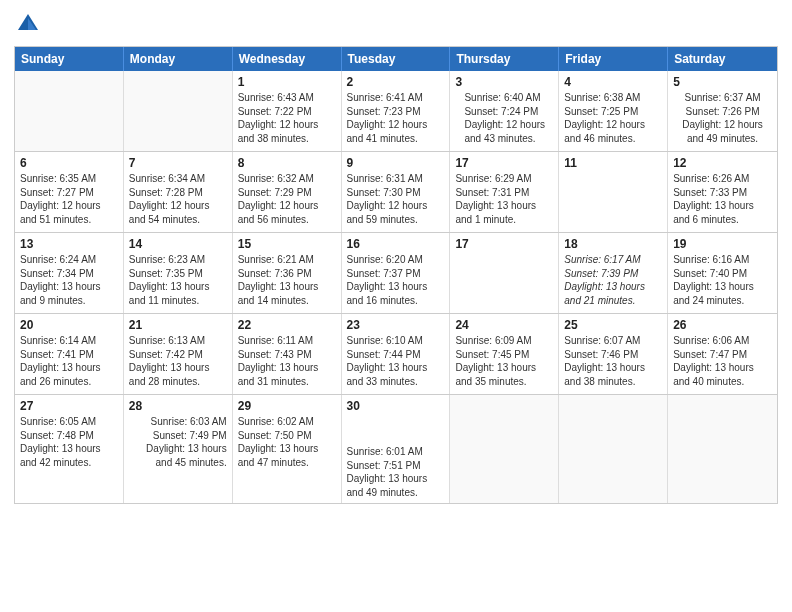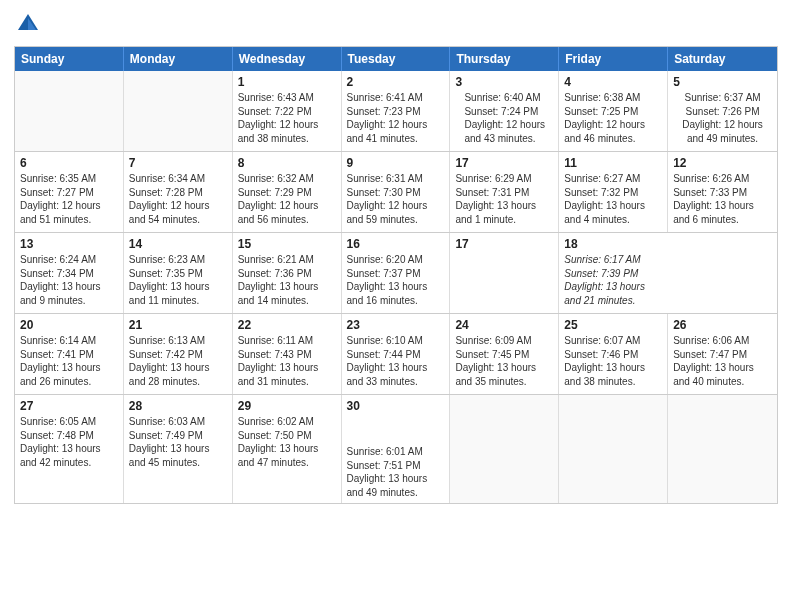--- a/index.html
+++ b/index.html
@@ -209,23 +209,20 @@
 Daylight: 12 hours and 59 minutes.</div>
           </div>
           <div class="cal-cell">
             <span class="day-num">17</span>
             <div class="cell-info" style="white-space: pre-line;">Sunrise: 6:29 AM
 Sunset: 7:31 PM
 Daylight: 13 hours and 1 minute.</div>
           </div>
           <div class="cal-cell">
             <span class="day-num">11</span>
-            <div class="cell-info" style="white-space: pre-line;">Sunrise: 6:27 AM
-Sunset: 7:32 PM
-Daylight: 13 hours and 4 minutes.</div>
           </div>
           <div class="cal-cell">
             <span class="day-num">12</span>
             <div class="cell-info" style="white-space: pre-line;">Sunrise: 6:26 AM
 Sunset: 7:33 PM
 Daylight: 13 hours and 6 minutes.</div>
           </div>
         </div>
         <div class="cal-row">
           <div class="cal-cell">
@@ -254,20 +251,26 @@
           </div>
           <div class="cal-cell">
             <span class="day-num">17</span>
           </div>
           <div class="cal-cell">
             <span class="day-num">18</span>
             <div class="cell-info" style="white-space: pre-line; font-style: italic;">Sunrise: 6:17 AM
 Sunset: 7:39 PM
 Daylight: 13 hours and 21 minutes.</div>
           </div>
+          <div class="cal-cell">
+            <span class="day-num">19</span>
+            <div class="cell-info" style="white-space: pre-line;">Sunrise: 6:16 AM
+Sunset: 7:40 PM
+Daylight: 13 hours and 24 minutes.</div>
+          </div>
         </div>
         <div class="cal-row">
           <div class="cal-cell">
             <span class="day-num">20</span>
             <div class="cell-info" style="white-space: pre-line;">Sunrise: 6:14 AM
 Sunset: 7:41 PM
 Daylight: 13 hours and 26 minutes.</div>
           </div>
           <div class="cal-cell">
             <span class="day-num">21</span>
@@ -308,21 +311,21 @@
         </div>
         <div class="cal-row">
           <div class="cal-cell">
             <span class="day-num">27</span>
             <div class="cell-info" style="white-space: pre-line;">Sunrise: 6:05 AM
 Sunset: 7:48 PM
 Daylight: 13 hours and 42 minutes.</div>
           </div>
           <div class="cal-cell">
             <span class="day-num">28</span>
-            <div class="cell-info" style="white-space: pre-line;">Sunrise: 6:03 AM
+            <div class="cell-info" style="white-space: pre-line; text-align: right;">Sunrise: 6:03 AM
 Sunset: 7:49 PM
 Daylight: 13 hours and 45 minutes.</div>
           </div>
           <div class="cal-cell">
             <span class="day-num">29</span>
             <div class="cell-info" style="white-space: pre-line;">Sunrise: 6:02 AM
 Sunset: 7:50 PM
 Daylight: 13 hours and 47 minutes.</div>
           </div>
           <div class="cal-cell">

